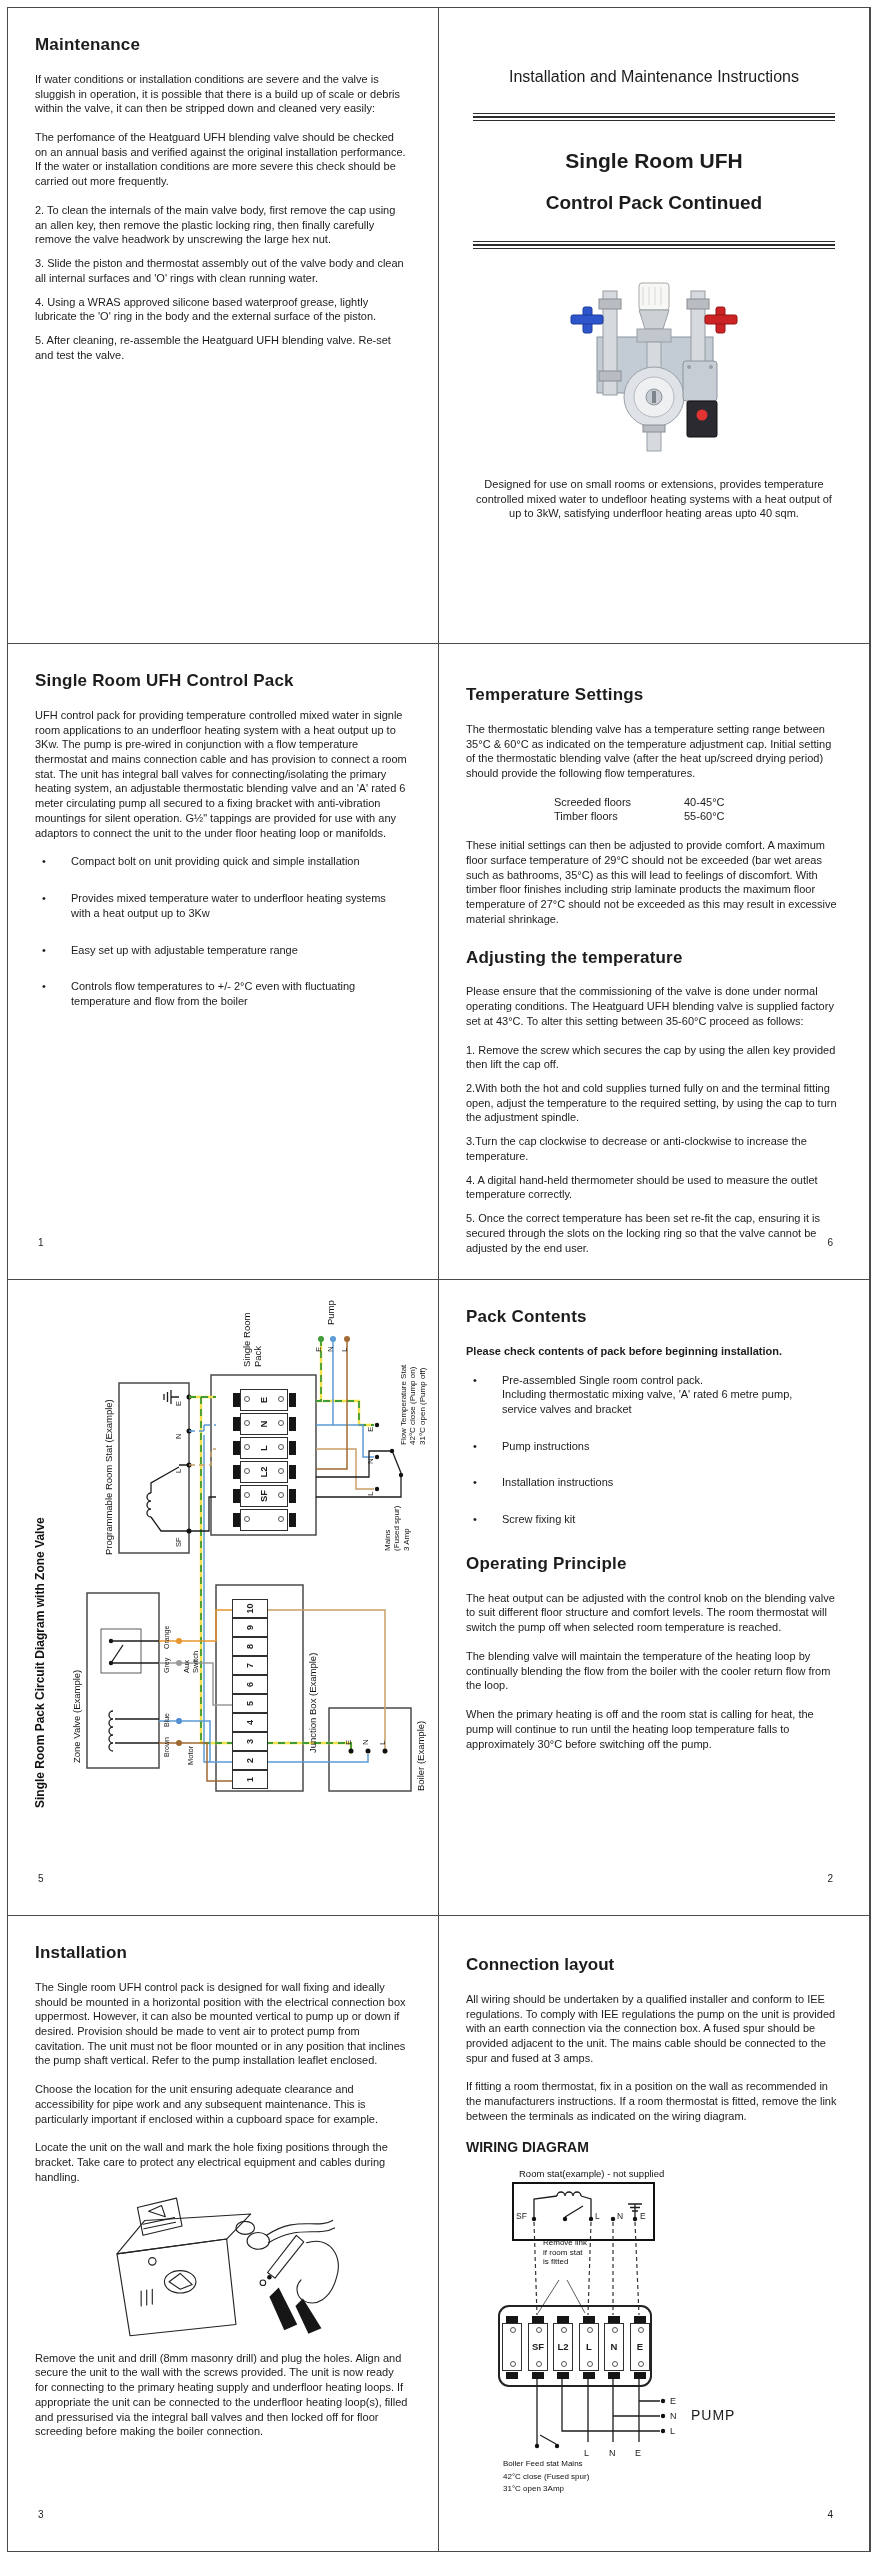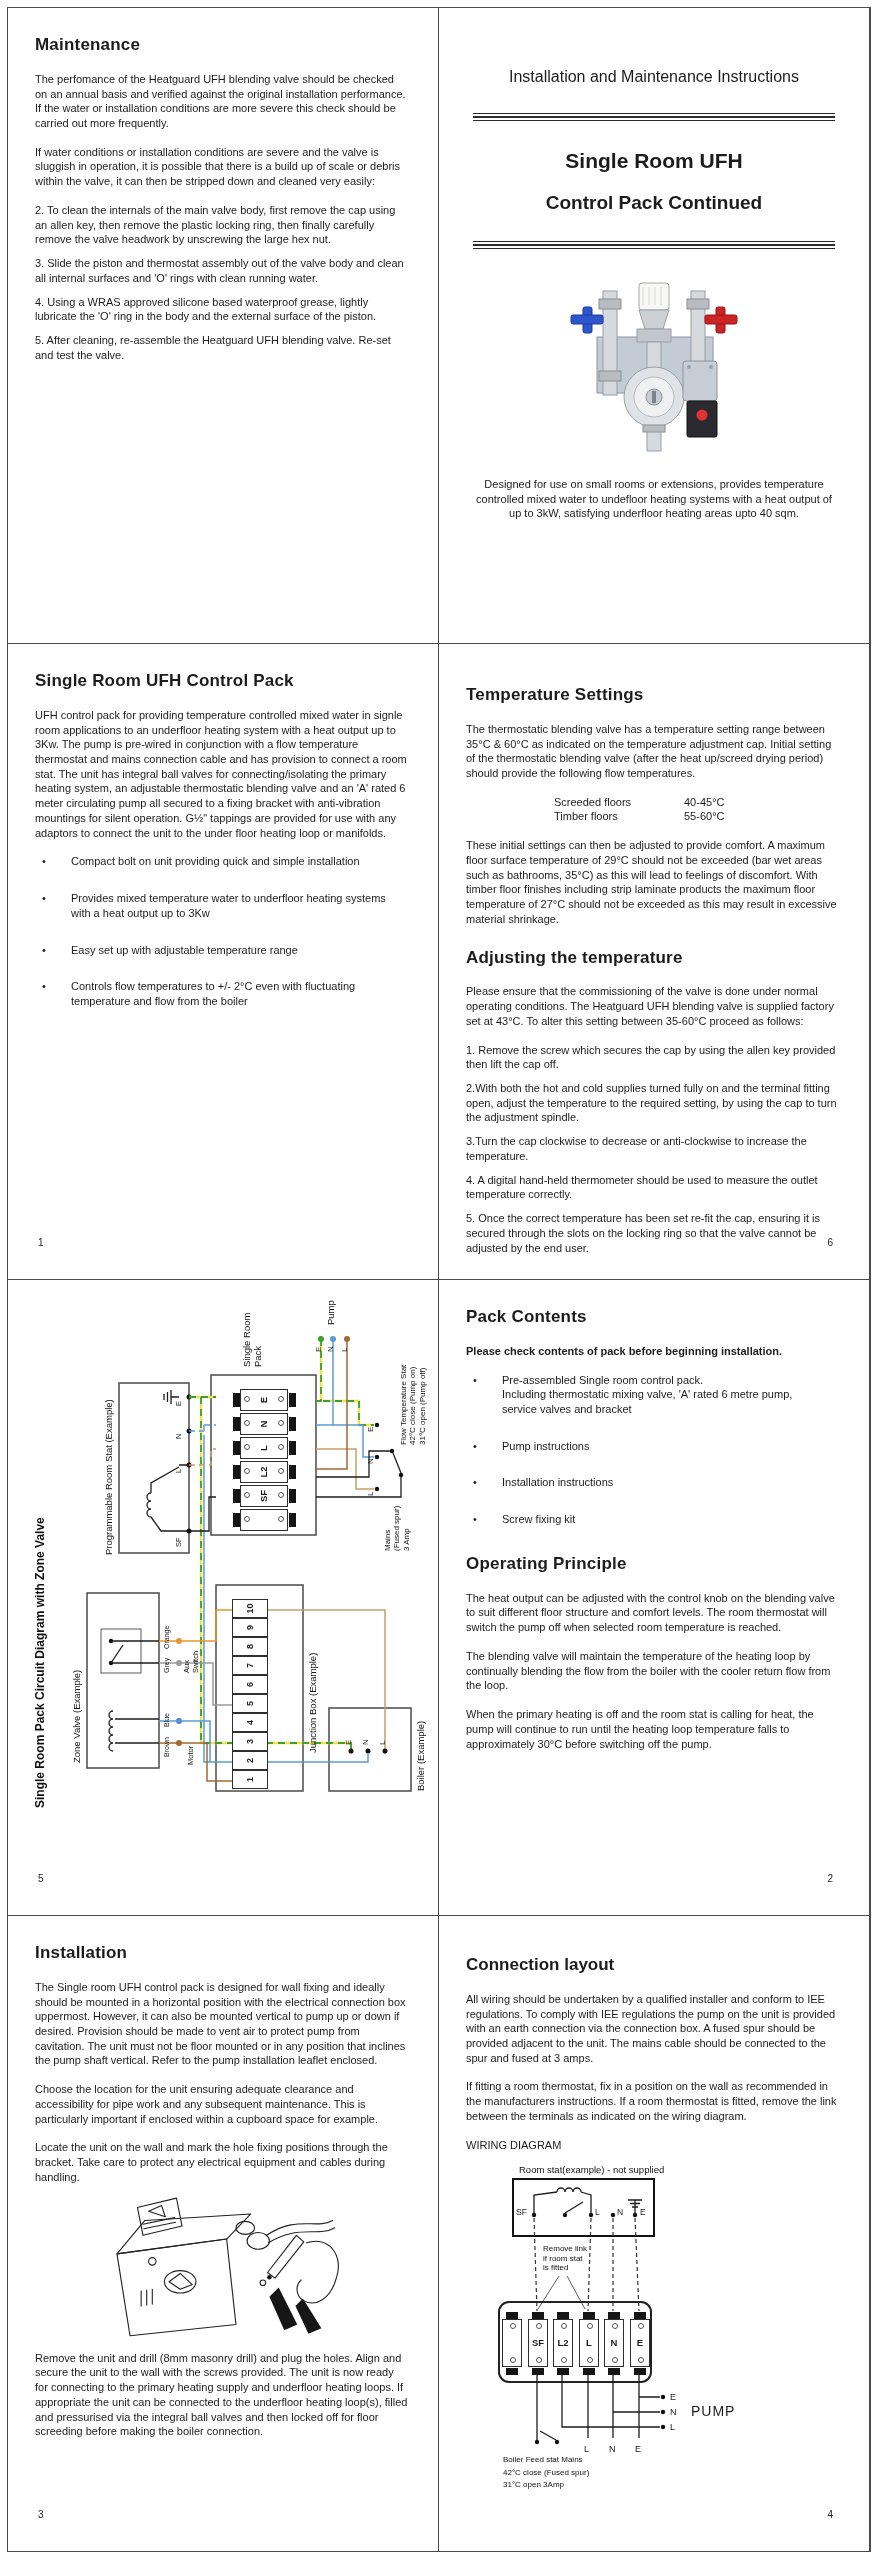--- a/index.html
+++ b/index.html
@@ -74,21 +74,21 @@
   .ct .tb:nth-of-type(3){left:114px;} .ct .tb:nth-of-type(4){left:140px;}
   .ct .tb:nth-of-type(5){left:165px;} .ct .tb:nth-of-type(6){left:191px;}
   .statl4 span{position:absolute;top:45px;font-size:8.5px;}
   .statl4 span:nth-of-type(1){left:77px;} .statl4 span:nth-of-type(2){left:156px;}
   .statl4 span:nth-of-type(3){left:178px;} .statl4 span:nth-of-type(4){left:201px;}
   .pumpl4 span{position:absolute;left:231px;font-size:9px;}
   .pumpl4 span:nth-of-type(1){top:229px;} .pumpl4 span:nth-of-type(2){top:244px;} .pumpl4 span:nth-of-type(3){top:259px;}
   .mainsl4 span{position:absolute;top:281px;font-size:9px;}
   .mainsl4 span:nth-of-type(1){left:145px;} .mainsl4 span:nth-of-type(2){left:170px;} .mainsl4 span:nth-of-type(3){left:196px;}
   .pumpbig{position:absolute;left:252px;top:240px;font-size:14px;letter-spacing:1px;}
-  .wirehead{font-size:11px;font-weight:normal;margin:4px 0 10px;}
+  .wirehead{font-size:14px;font-weight:bold;margin:4px 0 10px;}
   
   svg .bx{fill:none;stroke:#4a4a4a;stroke-width:1.5;}
   svg .wy{stroke:#f3e14c;stroke-width:2.4;fill:none;}
   svg .wg{stroke:#3f9c36;stroke-width:1.8;fill:none;stroke-dasharray:7 5;}
   svg .wb{stroke:#5b9bd5;stroke-width:1.5;fill:none;}
   svg .wbd{stroke:#5b9bd5;stroke-width:1.5;fill:none;stroke-dasharray:6 4;}
   svg .wt{stroke:#c8a06a;stroke-width:1.5;fill:none;}
   svg .wtd{stroke:#c8a06a;stroke-width:1.5;fill:none;stroke-dasharray:6 4;}
   svg .wbr{stroke:#a06a32;stroke-width:1.5;fill:none;}
   svg .wgy{stroke:#9a9a9a;stroke-width:1.5;fill:none;}
@@ -100,22 +100,22 @@
   svg .sk{stroke:#222;stroke-width:1.2;fill:none;stroke-linejoin:round;stroke-linecap:round;}
 </style>
 </head>
 <body>
 
 <div class="sheet">
 
   <div class="panel">
     <div class="pad">
       <h1 class="ph">Maintenance</h1>
+      <p class="bp">If water conditions or installation conditions are severe and the valve is sluggish in operation, it is possible that there is a build up of scale or debris within the valve, it can then be stripped down and cleaned very easily:</p>
       <p class="bp">The perfomance of the Heatguard UFH blending valve should be checked on an annual basis and verified against the original installation performance. If the water or installation conditions are more severe this check should be carried out more frequently.</p>
-      <p class="bp">If water conditions or installation conditions are severe and the valve is sluggish in operation, it is possible that there is a build up of scale or debris within the valve, it can then be stripped down and cleaned very easily:</p>
       <div class="steps">
         <p>2. To clean the internals of the main valve body, first remove the cap using an allen key, then remove the plastic locking ring, then finally carefully remove the valve headwork by unscrewing the large hex nut.</p>
         <p>3. Slide the piston and thermostat assembly out of the valve body and clean all internal surfaces and 'O' rings with clean running water.</p>
         <p>4. Using a WRAS approved silicone based waterproof grease, lightly lubricate the 'O' ring in the body and the external surface of the piston.</p>
         <p>5. After cleaning, re-assemble the Heatguard UFH blending valve. Re-set and test the valve.</p>
       </div>
     </div>
   </div>
 
   <div class="panel cover">
@@ -416,21 +416,21 @@
           <path class="wk" d="M117 278 L101 269"></path>
         </svg>
         <div class="dlab" style="left:80px;top:2px;">Room stat(example) - not supplied</div>
         <div class="statl4">
 
         <span><i style="font-style:normal">SF</i></span>
             <span><i style="font-style:normal">L</i></span>
             <span><i style="font-style:normal">N</i></span>
             <span><i style="font-style:normal">E</i></span>
           </div>
-        <div class="dlab small" style="left:104px;top:82px;">Remove link
+        <div class="dlab small" style="left:104px;top:72px;">Remove link
 if room stat
 is fitted</div>
         <div class="ct">
 
         <div class="tb"><i class="st t"></i><i class="st b"></i><span></span></div>
             <div class="tb"><i class="st t"></i><i class="st b"></i><span>SF</span></div>
             <div class="tb"><i class="st t"></i><i class="st b"></i><span>L2</span></div>
             <div class="tb"><i class="st t"></i><i class="st b"></i><span>L</span></div>
             <div class="tb"><i class="st t"></i><i class="st b"></i><span>N</span></div>
             <div class="tb"><i class="st t"></i><i class="st b"></i><span>E</span></div>

